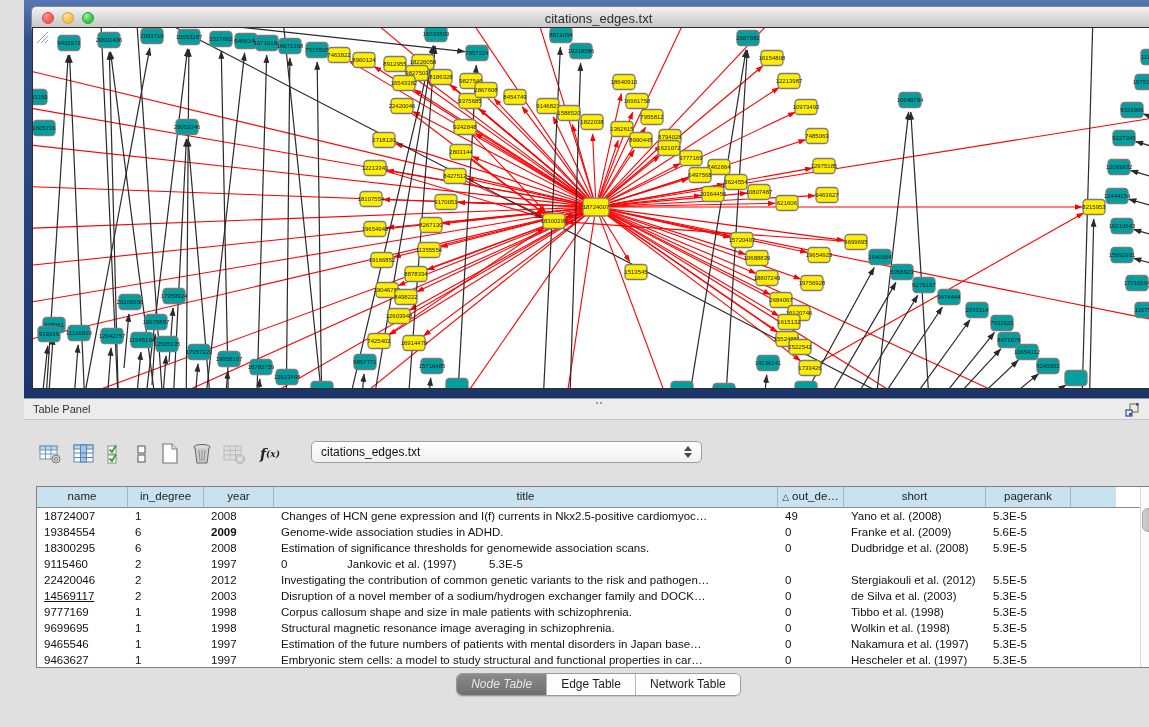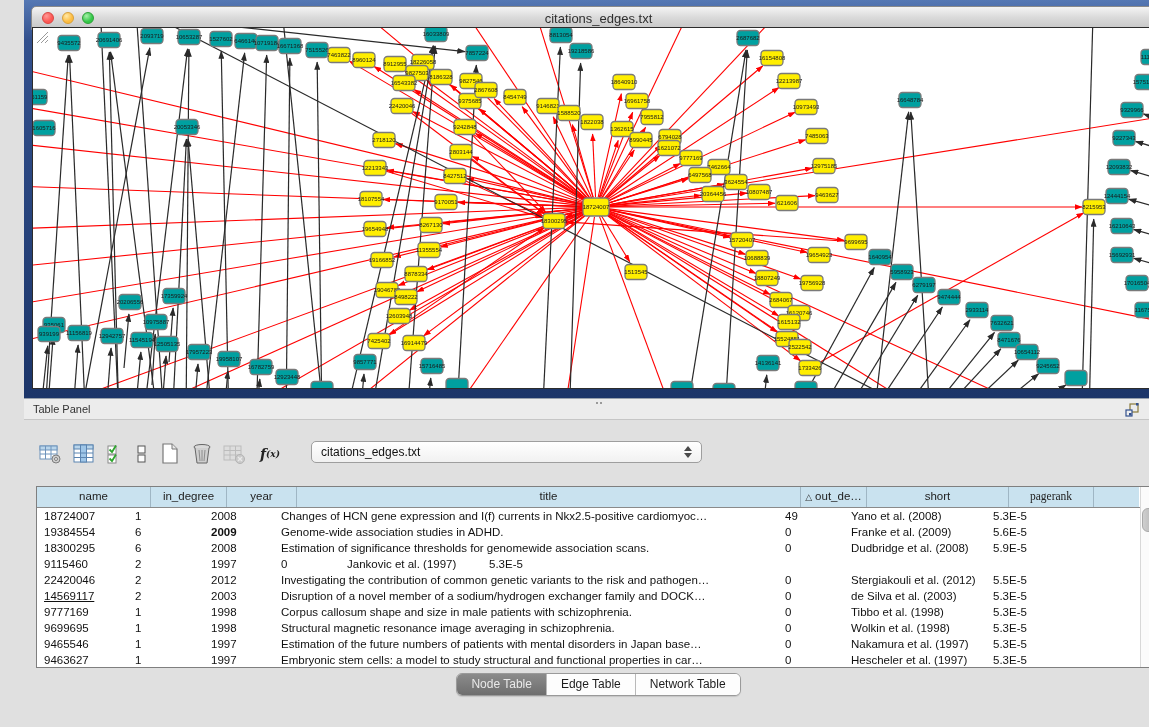--- a/index.html
+++ b/index.html
@@ -63,21 +63,21 @@
     overflow:hidden;white-space:nowrap;}
   .vscroll{position:absolute;right:0;top:0;bottom:0;width:14px;background:#fbfbfb;border-left:1px solid #d8d8d8;}
   .vthumb{position:absolute;left:1px;top:21px;width:11px;height:22px;border-radius:6px;
     background:linear-gradient(90deg,#cfcfcf,#b5b5b5);border:1px solid #a9a9a9;}
 
   
   .tabs-row{position:absolute;left:0;top:253px;width:1149px;display:flex;justify-content:center;}
   .segmented{display:flex;border:1px solid #9a9a9a;border-radius:6px;overflow:hidden;background:#fff;
     box-shadow:0 1px 1px rgba(0,0,0,0.12);}
   .seg{padding:3px 14px;font-size:12px;color:#1d1d1d;background:#fdfdfd;line-height:15px;}
-  .seg.active{background:linear-gradient(180deg,#8b8b8b,#6e6e6e);color:#e9e9e9;}
+  .seg.active{background:linear-gradient(180deg,#8b8b8b,#6e6e6e);color:#e9e9e9;font-style:italic;}
   .seg + .seg{border-left:1px solid #b9b9b9;}
 
   
   .statusbar{position:absolute;left:0;top:700px;width:1149px;height:27px;
     background:linear-gradient(180deg,#e9e9e9,#d9d9d9);border-top:1px solid #bdbdbd;box-sizing:border-box;}
   .mem{position:absolute;right:40px;top:7px;font-size:11px;color:#222;}
   .mem-dot{position:absolute;right:16px;top:5px;width:14px;height:14px;border-radius:50%;
     background:radial-gradient(circle at 35% 30%,#9cec9c,#3cb83c 65%);border:1px solid #227a22;box-sizing:border-box;}
 </style>
 </head>
@@ -880,27 +880,27 @@
         <span class="dd-value">citations_edges.txt</span>
         <span class="dd-stepper">
           <span class="arr-up"></span>
             <span class="arr-dn"></span>
         </span>
       </div>
     </div>
 
     <div class="tbl-wrap">
       <div class="t-head" id="thead">
-          <div class="t-hcell" style="width: 114px;">name</div>
+          <div class="t-hcell" style="width: 91px;">name</div>
           <div class="t-hcell" style="width: 76px;">in_degree</div>
           <div class="t-hcell" style="width: 70px;">year</div>
           <div class="t-hcell" style="width: 504px;">title</div>
           <div class="t-hcell" style="width: 66px;"><span class="sort-glyph">△</span>out_de…</div>
           <div class="t-hcell" style="width: 142px; text-align: center;">short</div>
-          <div class="t-hcell" style="width: 85px; font-family: Liberation Serif, serif;">pagerank</div>
+          <div class="t-hcell" style="width: 85px;">pagerank</div>
           <div class="t-hcell stub" style="width: 45px;"></div>
         </div>
       <div id="tbody">
           <div class="t-row">
             <div class="t-cell" style="width: 91px;">18724007</div>
             <div class="t-cell" style="width: 76px;">1</div>
             <div class="t-cell" style="width: 70px;">2008</div>
             <div class="t-cell" style="width: 504px;">Changes of HCN gene expression and I(f) currents in Nkx2.5-positive cardiomyoc…</div>
             <div class="t-cell" style="width: 66px;">49</div>
             <div class="t-cell" style="width: 142px;">Yano et al. (2008)</div>

